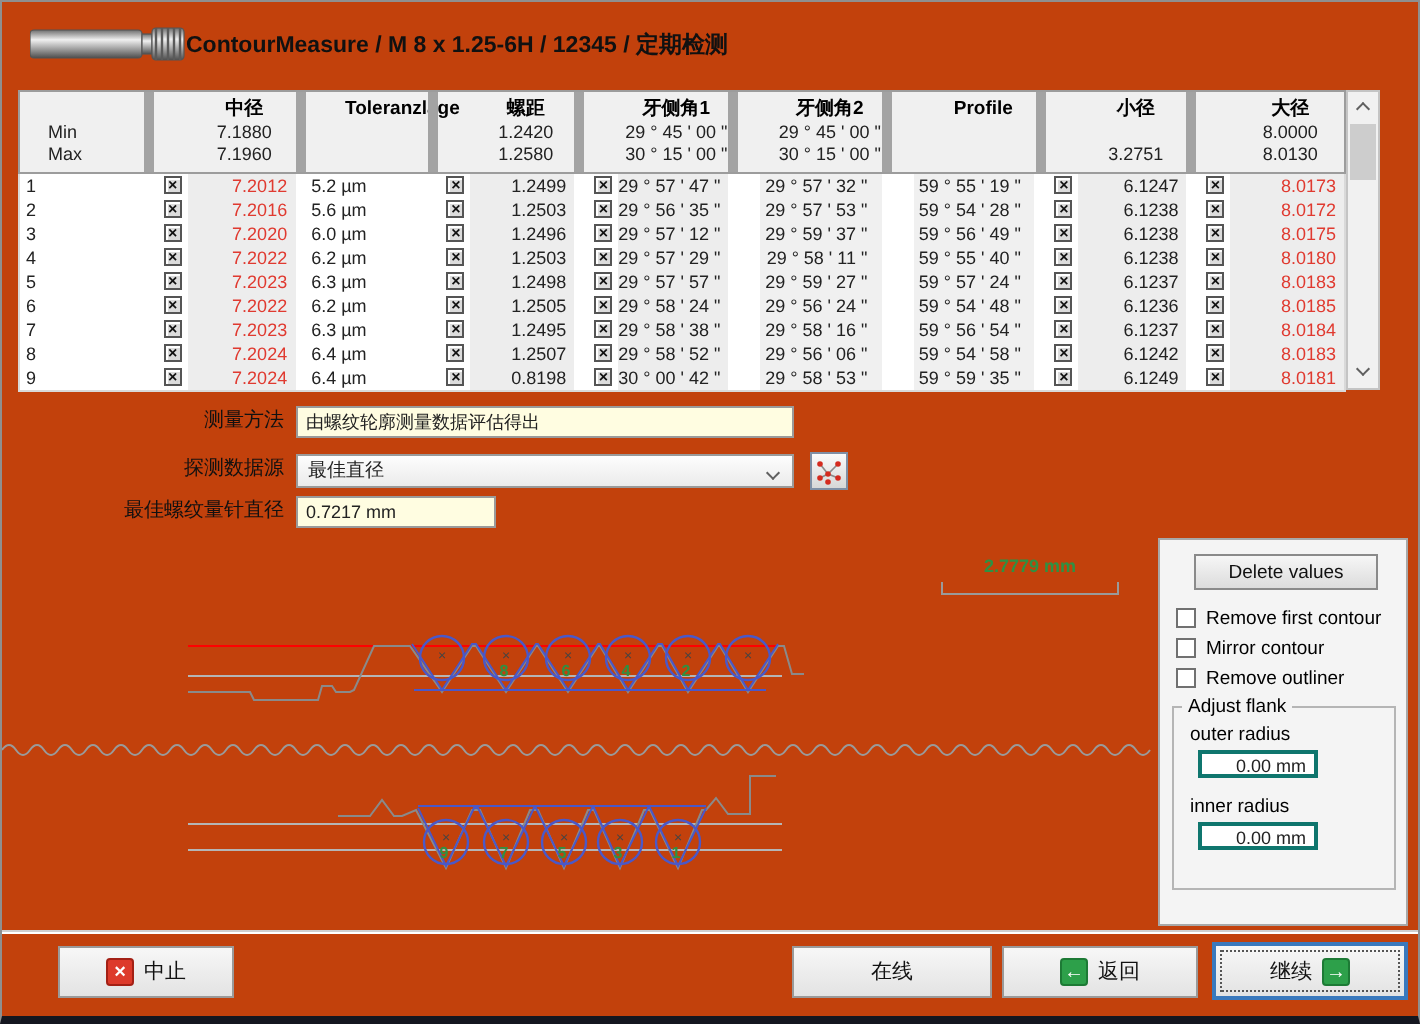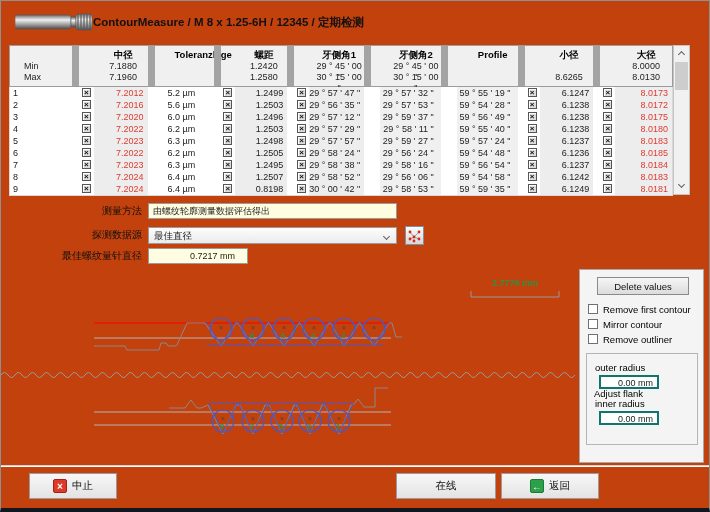--- a/index.html
+++ b/index.html
@@ -8,31 +8,31 @@
          border:1px solid #8f8f8f; border-bottom:4px solid #14161f; overflow:hidden; }
 
   
   .titlebar { position:absolute; left:0; top:0; width:100%; height:40px; }
   .gauge { position:absolute; left:14px; top:9px; }
   .title { position:absolute; left:92px; top:14px; font-size:11.5px; font-weight:bold; color:#111; }
 
   
   .tablewrap { position:absolute; left:8px; top:44px; width:681px; font-size:9px; }
   .thead { display:flex; border:1px solid #9c9c9c; background:#f0f0f0; width:664px; }
-  .hc { border-left:7px solid #a3a3a3; padding-top:2px; height:40px; text-align:center;padding-left:20px; }
+  .hc { border-left:5px solid #a3a3a3; padding-top:2px; height:40px; text-align:center;padding-left:20px; }
   .hc:first-child { border-left:none; text-align:left; padding-left:14px; }
   .hl { font-weight:bold; font-size:9.5px; height:13px; line-height:13px; }
   .hv { height:11px; line-height:11px; color:#222; }
   .c0w{width:62px}.c1w{width:76px}.c2w{width:66px}.c3w{width:74px}.c4w{width:77px}
   .c5w{width:77px}.c6w{width:77px}.c7w{width:76px}.c8w{width:79px}
   .tbody { width:664px; background:#fff; border:1px solid #d9d9d9; border-top:none; }
   .trow { display:flex; height:12px; line-height:12px; }
   .c { overflow:hidden; white-space:nowrap; }
   .c.c0 { width:62px; padding-left:3px; color:#222; }
-  .c.c1 { width:76px; } .c.c2 { width:66px; padding-left:20px; color:#222; }
+  .c.c1 { width:76px; } .c.c2 { width:66px; padding-left:8px; color:#222; }
   .c.c3 { width:74px; } .c.c4 { width:77px; } .c.c5 { width:77px; }
   .c.c6 { width:77px; } .c.c7 { width:76px; } .c.c8 { width:79px; }
   .xcb { display:inline-block; width:9px; height:9px; margin:1px 0 0 10px; vertical-align:top;
          background:#dcdcdc; border:1px solid #555; box-shadow:inset 1px 1px 0 #fff;
          font-size:8px; line-height:7px; text-align:center; color:#111; float:left; }
   .xcb::before { content:"\00D7"; font-weight:bold; }
   .val { display:block; text-align:right; padding-right:4px; background:#ededed; color:#222;
          margin-left:22px; }
   .c5 .val, .c6 .val { margin-left:16px; background:#f0f0f0; padding-right:7px; }
   .val.red { color:#e03a30; }
@@ -63,21 +63,21 @@
   
   .panel { position:absolute; left:578px; top:268px; width:125px; height:194px;
            background:#f4f4f4; border:1px solid #a8a8a8; font-size:9.5px; }
   .delbtn { position:absolute; left:17px; top:7px; width:92px; height:18px;
             background:linear-gradient(#f6f6f6,#dcdcdc); border:1px solid #8a8a8a;
             font-size:9.5px; font-family:inherit; color:#111; }
   .pcb { position:absolute; left:8px; display:flex; align-items:center; height:12px; }
   .pcb .box { width:10px; height:10px; background:#fff; border:1px solid #707070; margin-right:5px; flex:none; }
   .pcb1 { top:33px; } .pcb2 { top:48px; } .pcb3 { top:63px; }
   .group { position:absolute; left:6px; top:83px; width:112px; height:92px; border:1px solid #b5b5b5; }
-  .glegend { position:absolute; left:4px; top:-6px; background:#f4f4f4; padding:0 3px;margin-top:40px; }
+  .glegend { position:absolute; left:4px; top:-6px; background:#f4f4f4; padding:0 3px; }
   .gl1 { position:absolute; left:8px; top:8px; } .gl2 { position:absolute; left:8px; top:44px; }
   .ginput { position:absolute; left:12px; width:60px; height:14px; background:#fff; border:2px solid #0f766e;
             font-size:9px; line-height:12px; text-align:right; padding-right:4px; color:#222; }
   .gi1 { top:21px; } .gi2 { top:57px; }
 
   
   .footsep { position:absolute; left:0; top:464px; width:100%; height:2px;
              border-top:1px solid #cfcfcf; border-bottom:1px solid #fff; }
   .fbtn { position:absolute; top:472px; height:26px; background:linear-gradient(#f7f7f7,#e3e3e3);
           border:1px solid #9a9a9a; font-size:10.5px; font-family:inherit; color:#111;
@@ -153,21 +153,21 @@
         <div class="hv">30 ° 15 ' 00 "</div>
       </div>
       <div class="hc c6w">
         <div class="hl">Profile</div>
         <div class="hv"></div>
         <div class="hv"></div>
       </div>
       <div class="hc c7w">
         <div class="hl">小径</div>
         <div class="hv"></div>
-        <div class="hv">8.6265</div>
+        <div class="hv">3.2751</div>
       </div>
       <div class="hc c8w">
         <div class="hl">大径</div>
         <div class="hv">8.0000</div>
         <div class="hv">8.0130</div>
       </div>
     </div>
     <div class="tbody">
         <div class="trow">
           <div class="c c0">1</div>
@@ -468,21 +468,21 @@
         </g>
       </svg>
     </div>
   </div>
   <div class="formrow fr1" style="left:0;width:710px">
     <div class="flabel">测量方法</div>
     <div class="finput" style="width:249px">由螺纹轮廓测量数据评估得出</div>
   </div>
   <div class="formrow fr3" style="left:0;width:710px">
     <div class="flabel">最佳螺纹量针直径</div>
-    <div class="finput" style="width:100px;text-align:right;padding-right:12px">0.7217 mm</div>
+    <div class="finput" style="width:100px;text-align:left;padding-right:12px">0.7217 mm</div>
   </div>
 
   <svg class="plot" width="578" height="194" viewBox="0 0 578 194">
 
     <text x="514" y="17" font-size="9" font-weight="bold" fill="#2f9143" text-anchor="middle">2.7779 mm</text>
     <path d="M470,22 v6 h88 v-6" stroke="#9a9a9a" fill="none"></path>
 
     <line x1="93" y1="54" x2="390" y2="54" stroke="#ff0000" stroke-width="1"></line>
     <line x1="93" y1="69" x2="390" y2="69" stroke="#b5b5b5" stroke-width="1"></line>
     <path d="M93,77 H124 L126,81 H158 L160,74 H165 L167,77 H174 L176,76 L186,54 H204 L220,77 L235,54 H237 L252,77 L267,54 H268 L283,77 L298,54 H299 L313,77 L328,54 H330 L343,77 L358,54 H359 L373,77 L388,54 H391 L395,68 H401" stroke="#8a8a8a" stroke-width="1" fill="none"></path>
@@ -571,14 +571,18 @@
     <span class="sq red">×</span>
     <span>中止</span>
   </button>
   <button class="fbtn online">
     <span>在线</span>
   </button>
   <button class="fbtn back">
     <span class="sq green">←</span>
     <span>返回</span>
   </button>
+  <button class="fbtn next">
+    <span>继续</span>
+    <span class="sq green">→</span>
+  </button>
 
 </div>
 
 </body></html>

